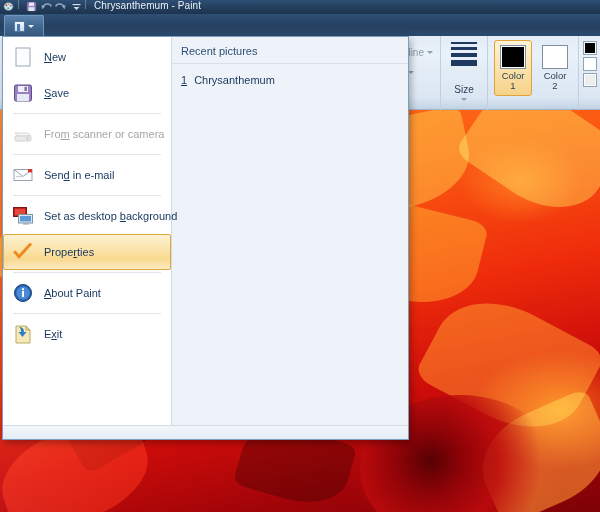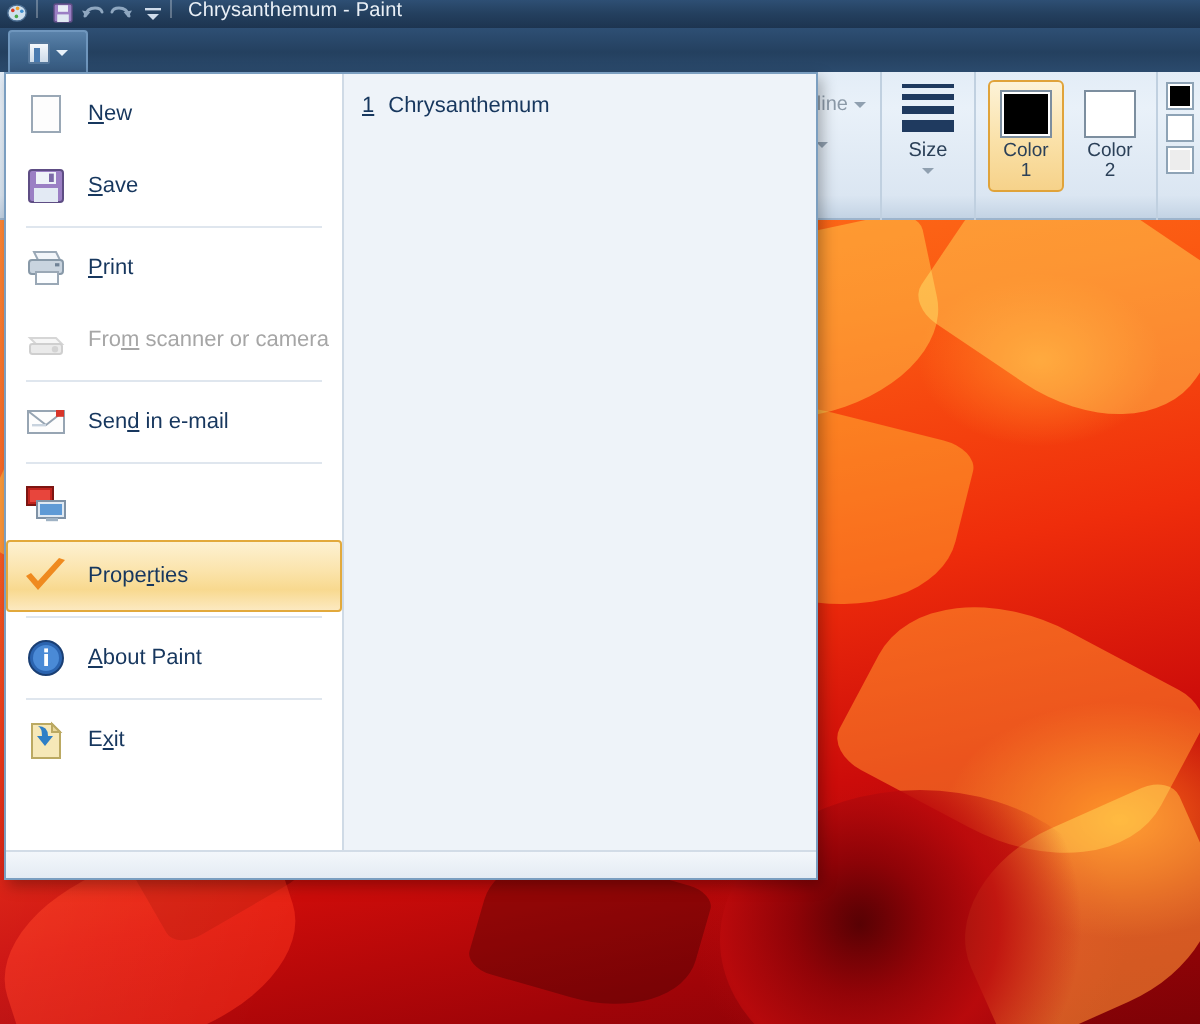--- a/index.html
+++ b/index.html
@@ -164,21 +164,21 @@
   }
   .size-group {
     display: flex; flex-direction: column;
     align-items: center;
     padding: 6px 10px 0 10px;
     border-right: 1px solid #c0d0e0;
     height: 74px;
   }
   .size-lines { display: flex; flex-direction: column; gap: 3px; align-items: center; }
   .size-lines i { display: block; width: 26px; background: #1f3a5f; }
-  .size-label { font-size: 10px; color: #2b4058; margin-top: 4px; }
+  .size-label { font-size: 10px; color: #2b4058; margin-top: 18px; }
   .color-group {
     display: flex; align-items: flex-start; gap: 4px;
     padding: 4px 4px 0 6px;
     height: 74px;
     border-right: 1px solid #c0d0e0;
   }
   .color-btn {
     width: 38px; height: 56px;
     display: flex; flex-direction: column;
     align-items: center; gap: 2px;
@@ -465,32 +465,20 @@
               <rect x="12.5" y="4.8" width="2.4" height="4.2" fill="#7c6aa8"></rect>
               <rect x="5" y="12" width="12" height="7" fill="#e3eaf4"></rect>
             </svg>
           </span>
           <span class="lbl"><span class="u">S</span>ave</span>
         </div>
 
 
         <div class="mi-sep"></div>
 
-        <div class="mi">
-          <span class="ico">
-            <svg width="22" height="22" viewBox="0 0 22 22">
-              <path d="M5 3 h11 l2 4 H7 Z" fill="#f2f5f9" stroke="#9aa8b6"></path>
-              <rect x="2.5" y="7" width="17" height="7" rx="1.5" fill="#c9d4df" stroke="#8899a8"></rect>
-              <rect x="6" y="13" width="11" height="6" fill="#fbfdff" stroke="#9aa8b6"></rect>
-              <rect x="15.5" y="8.6" width="2.2" height="1.6" fill="#6f8296"></rect>
-            </svg>
-          </span>
-          <span class="lbl"><span class="u">P</span>rint</span>
-          <span class="arrow"></span>
-        </div>
 
         <div class="mi disabled">
           <span class="ico">
             <svg width="22" height="22" viewBox="0 0 22 22">
               <path d="M3 10 h13 l3 3 H6 Z" fill="#e7edf3" stroke="#9aa8b6"></path>
               <rect x="3" y="13" width="16" height="5" rx="1.2" fill="#c8d4df" stroke="#8899a8"></rect>
               <circle cx="15.5" cy="15.6" r="1.6" fill="#8fa3b5"></circle>
             </svg>
           </span>
           <span class="lbl">Fro<span class="u">m</span> scanner or camera</span>
@@ -515,20 +503,21 @@
         <div class="mi">
           <span class="ico">
             <svg width="22" height="22" viewBox="0 0 22 22">
               <rect x="1.5" y="2.5" width="13" height="9" fill="#c0231e" stroke="#7d1512"></rect>
               <rect x="3" y="4" width="10" height="6" fill="#e8453c"></rect>
               <rect x="6.5" y="9.5" width="14" height="8.5" fill="#dfe9f3" stroke="#7f92a6"></rect>
               <rect x="8" y="11" width="11" height="5.5" fill="#5e9ad6"></rect>
               <rect x="11" y="18" width="6" height="1.6" fill="#9fb2c4"></rect>
             </svg>
           </span>
+          <span class="lbl">Set as desktop <span class="u">b</span>ackground</span>
           <span class="arrow"></span>
         </div>
 
         <div class="mi selected">
           <span class="ico">
             <svg width="24" height="22" viewBox="0 0 24 22">
               <path d="M2 11 L8 18 L21.5 3 L18.5 2 L8 13.5 L4.5 9.5 Z" fill="#ef8a1f"></path>
             </svg>
           </span>
           <span class="lbl">Prope<span class="u">r</span>ties</span>
@@ -557,20 +546,21 @@
               <path d="M14 3 v4 h4 Z" fill="#e9d79a" stroke="#bba962"></path>
               <path d="M7 4 q5 0 5 5 h2.5 L10.5 14 L6.5 9 H9 q0-4 -2-5 Z" fill="#2f7fc6"></path>
             </svg>
           </span>
           <span class="lbl">E<span class="u">x</span>it</span>
         </div>
 
       </div>
 
       <div id="menu-right">
+        <div id="recent-title">Recent pictures</div>
         <div id="recent-list">
           <div class="recent-item">
             <span class="num">1</span>
             <span>Chrysanthemum</span>
           </div>
         </div>
       </div>
     </div>
 
     <div id="menu-footer"></div>

